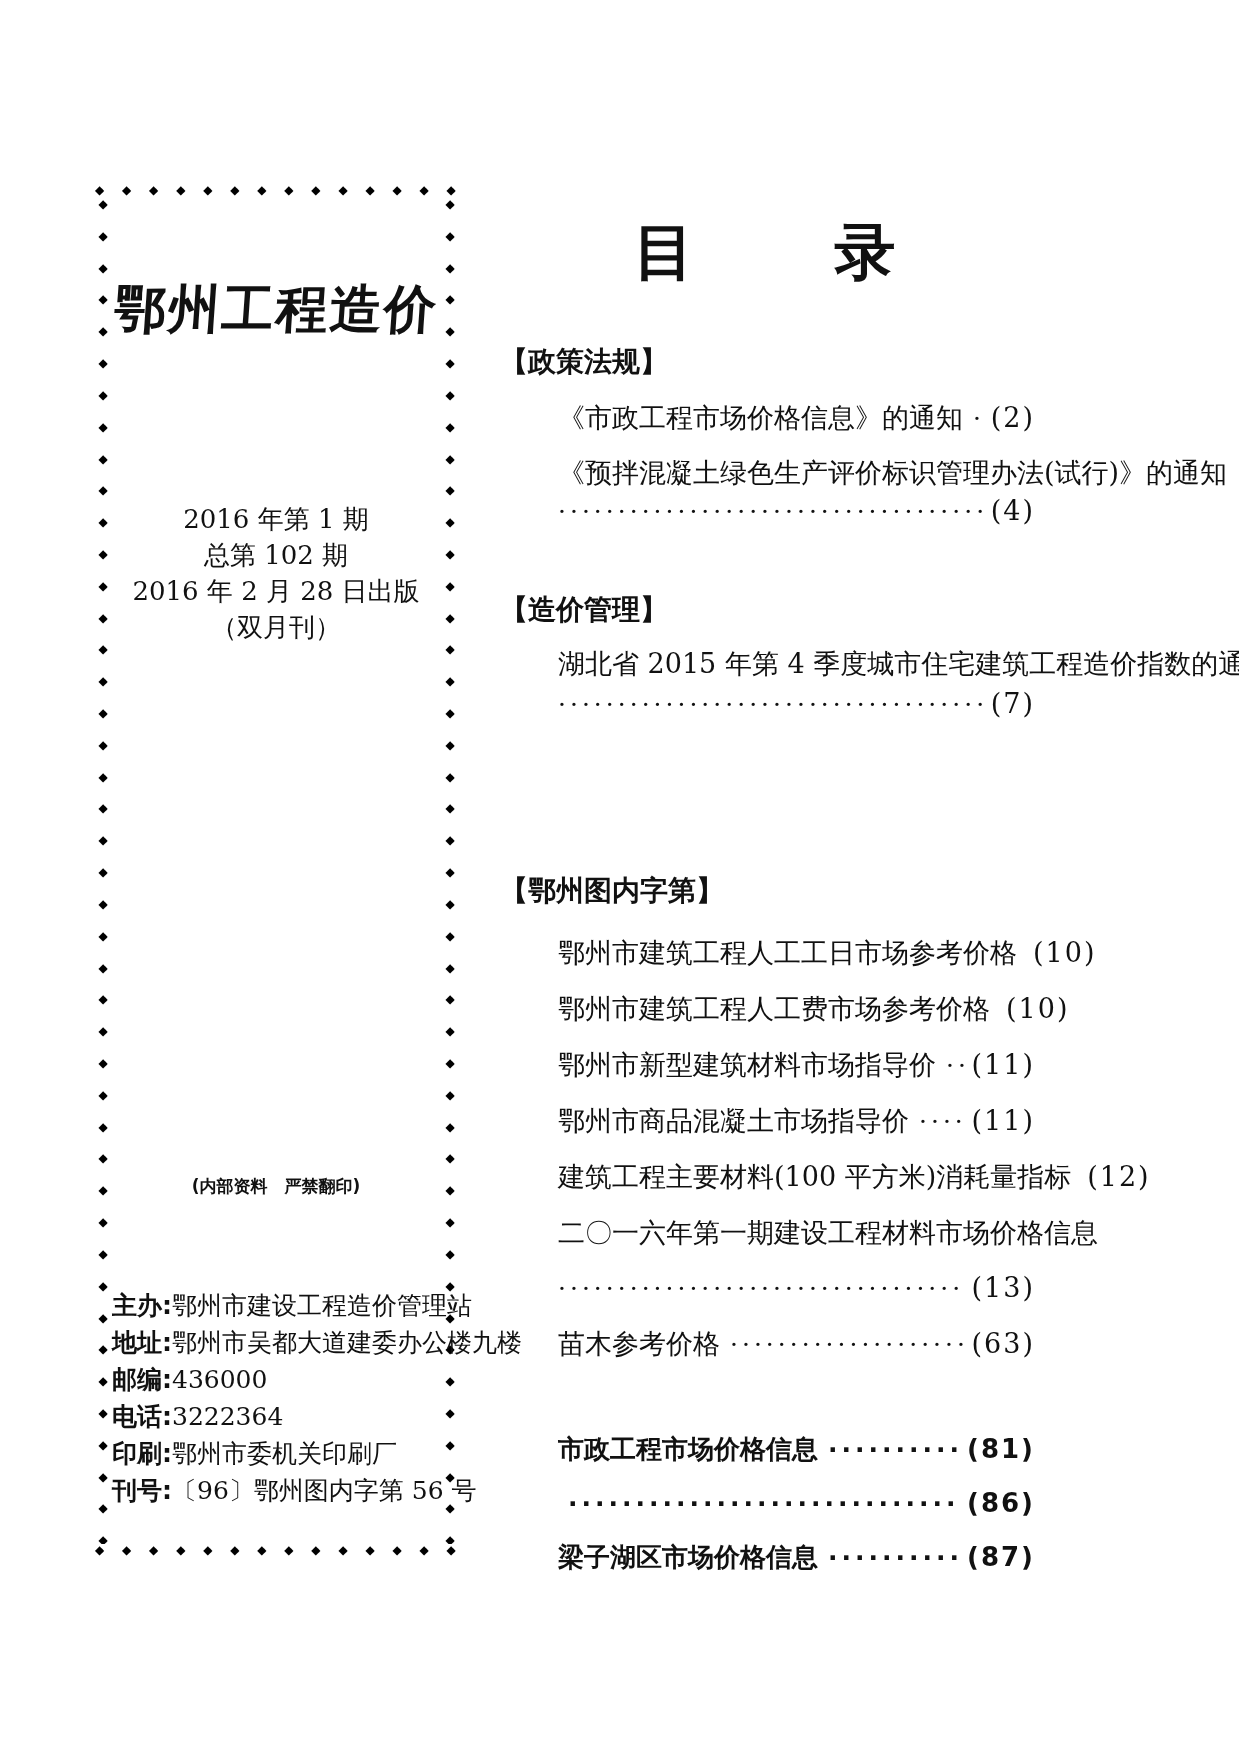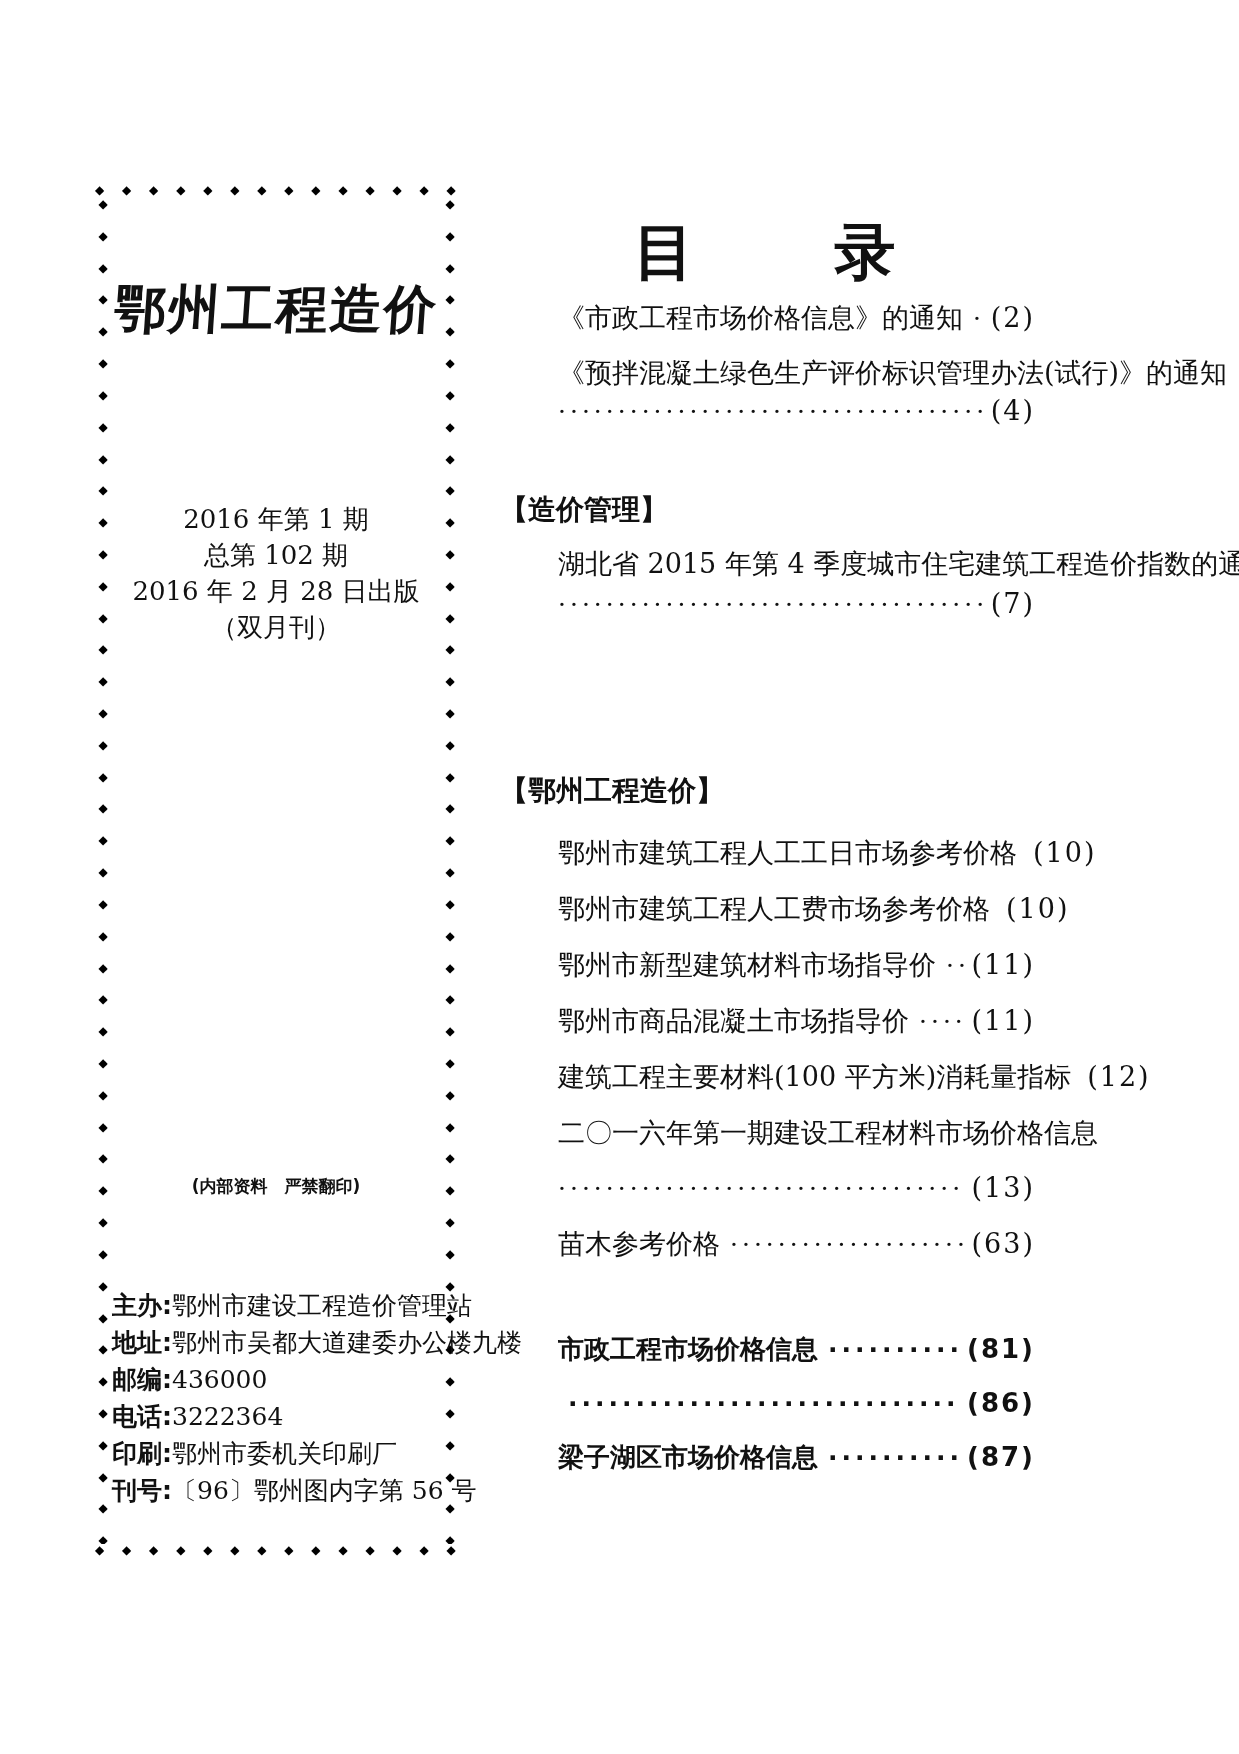--- a/index.html
+++ b/index.html
@@ -123,20 +123,21 @@
     </div>
     <div class="row">
       <span class="pub-label">刊号:</span><span class="pub-value">〔96〕鄂州图内字第 56 号</span>
     </div>
   </div>
 </div>
 
 <div class="toc">
   <div class="toc-title">目　　录</div>
 
+  <div class="toc-heading h1">【政策法规】</div>
 
   <div class="toc-entry mt20">
     <span class="t">《市政工程市场价格信息》的通知</span>
     <span class="dots">······················································································································································</span>
     <span class="pg">(2)</span>
   </div>
 
   <div class="toc-entry-wrap mt18">
     <div class="t">《预拌混凝土绿色生产评价标识管理办法(试行)》的通知</div>
     <div class="wrap-row mt2">
@@ -148,21 +149,21 @@
   <div class="toc-heading h2">【造价管理】</div>
 
   <div class="toc-entry-wrap mt18">
     <div class="t">湖北省 2015 年第 4 季度城市住宅建筑工程造价指数的通知</div>
     <div class="wrap-row mt4">
       <span class="dots">······················································································································································</span>
       <span class="pg">(7)</span>
     </div>
   </div>
 
-  <div class="toc-heading h3">【鄂州工程造价】</div>
+  <div class="toc-heading h3">【鄂州图内字第】</div>
 
   <div class="toc-entry mt26">
     <span class="t">鄂州市建筑工程人工工日市场参考价格</span>
     <span class="dots">······················································································································································</span>
     <span class="pg">(10)</span>
   </div>
 
   <div class="toc-entry mt19">
     <span class="t">鄂州市建筑工程人工费市场参考价格</span>
     <span class="dots">······················································································································································</span>

